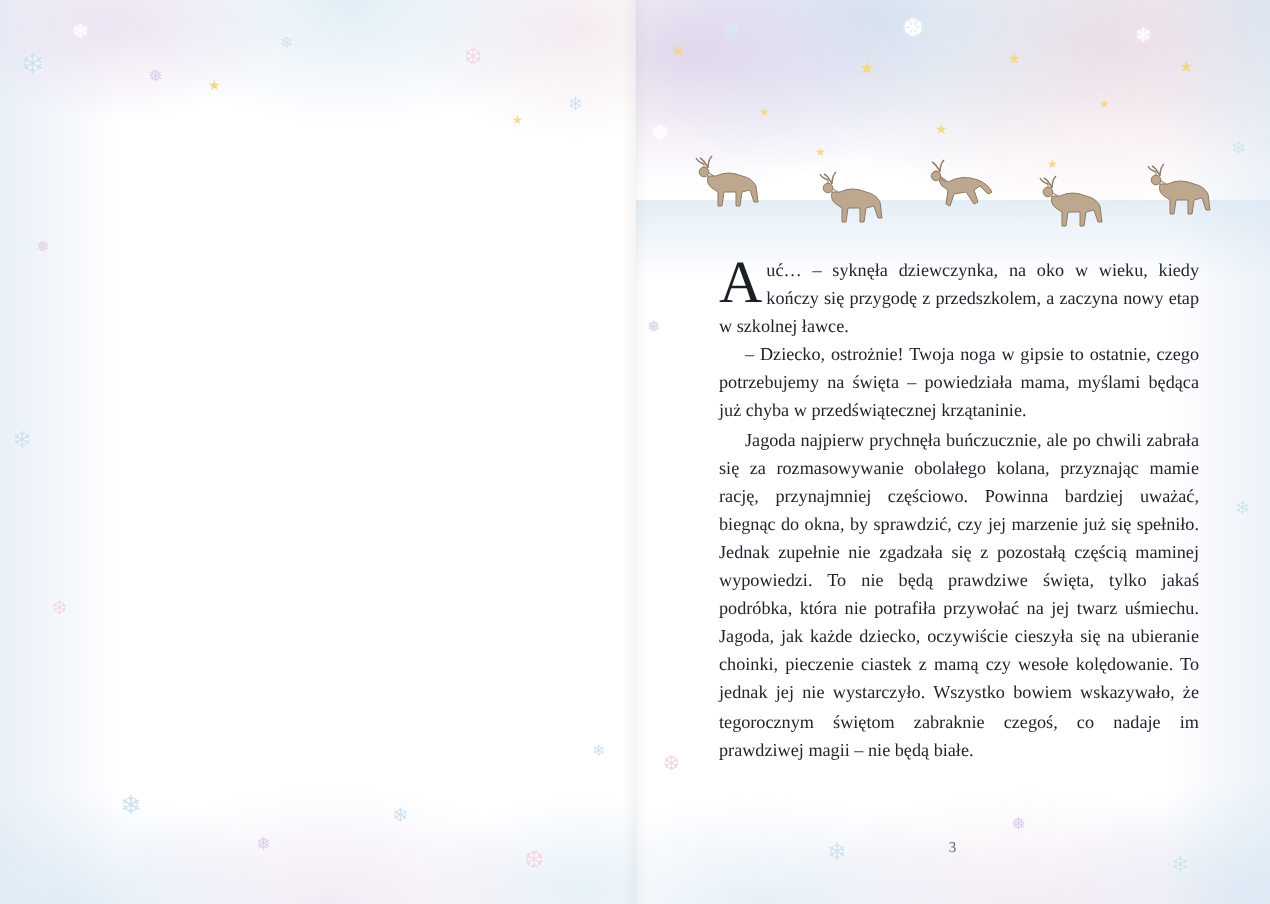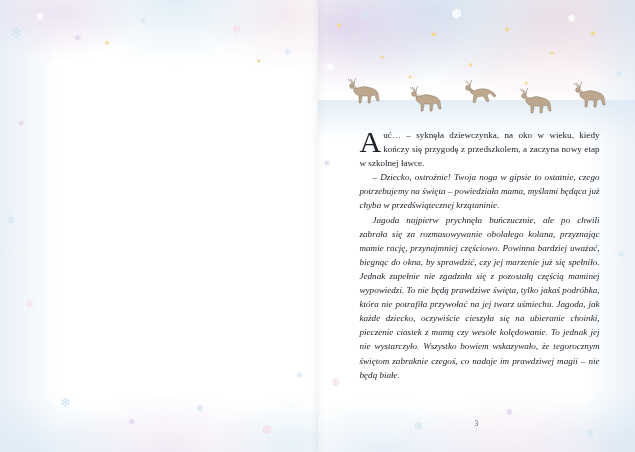--- a/index.html
+++ b/index.html
@@ -133,21 +133,21 @@
     left: 42px;
     top: 128px;
     width: 240px;
     font-size: 9.1px;
     line-height: 14.1px;
     color: #20242c;
     text-align: justify;
     hyphens: auto;
   }
   .textblock p { margin: 0; }
-  .textblock p.indent { text-indent: 13px; font-style: italic; }
+  .textblock p.indent { text-indent: 13px; }
 
   .dropcap-para {
     position: relative;
     min-height: 30px;
   }
   .dropcap {
     float: left;
     font-family: "Liberation Serif", serif;
     font-size: 30px;
     line-height: 25px;

